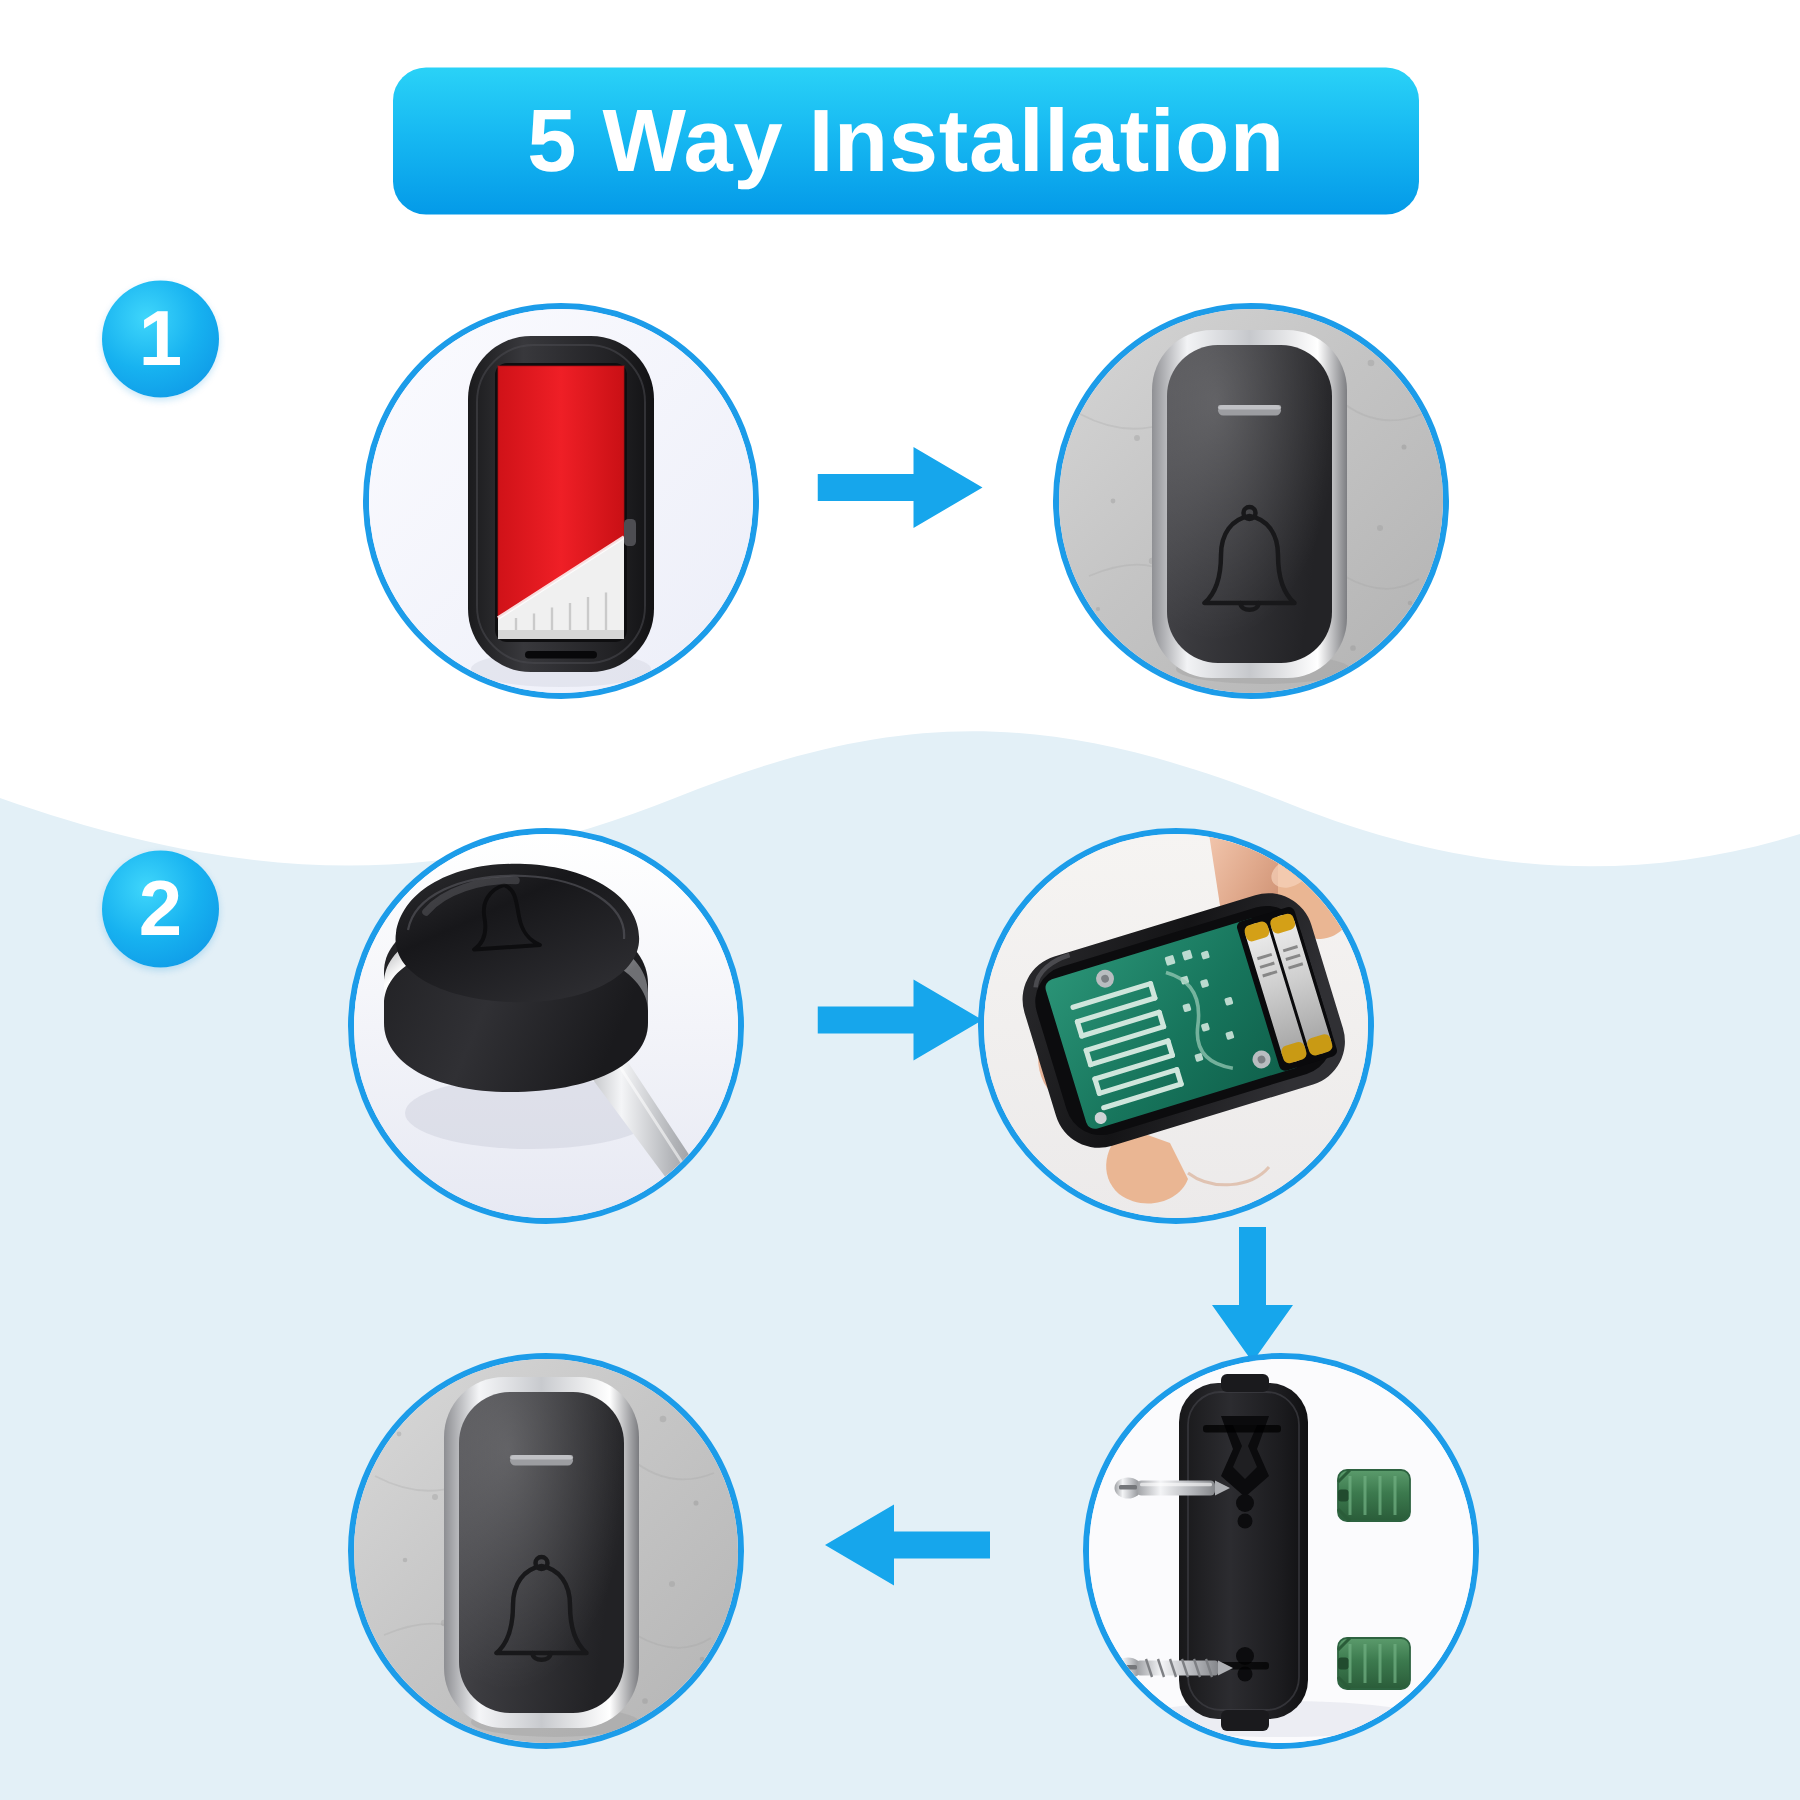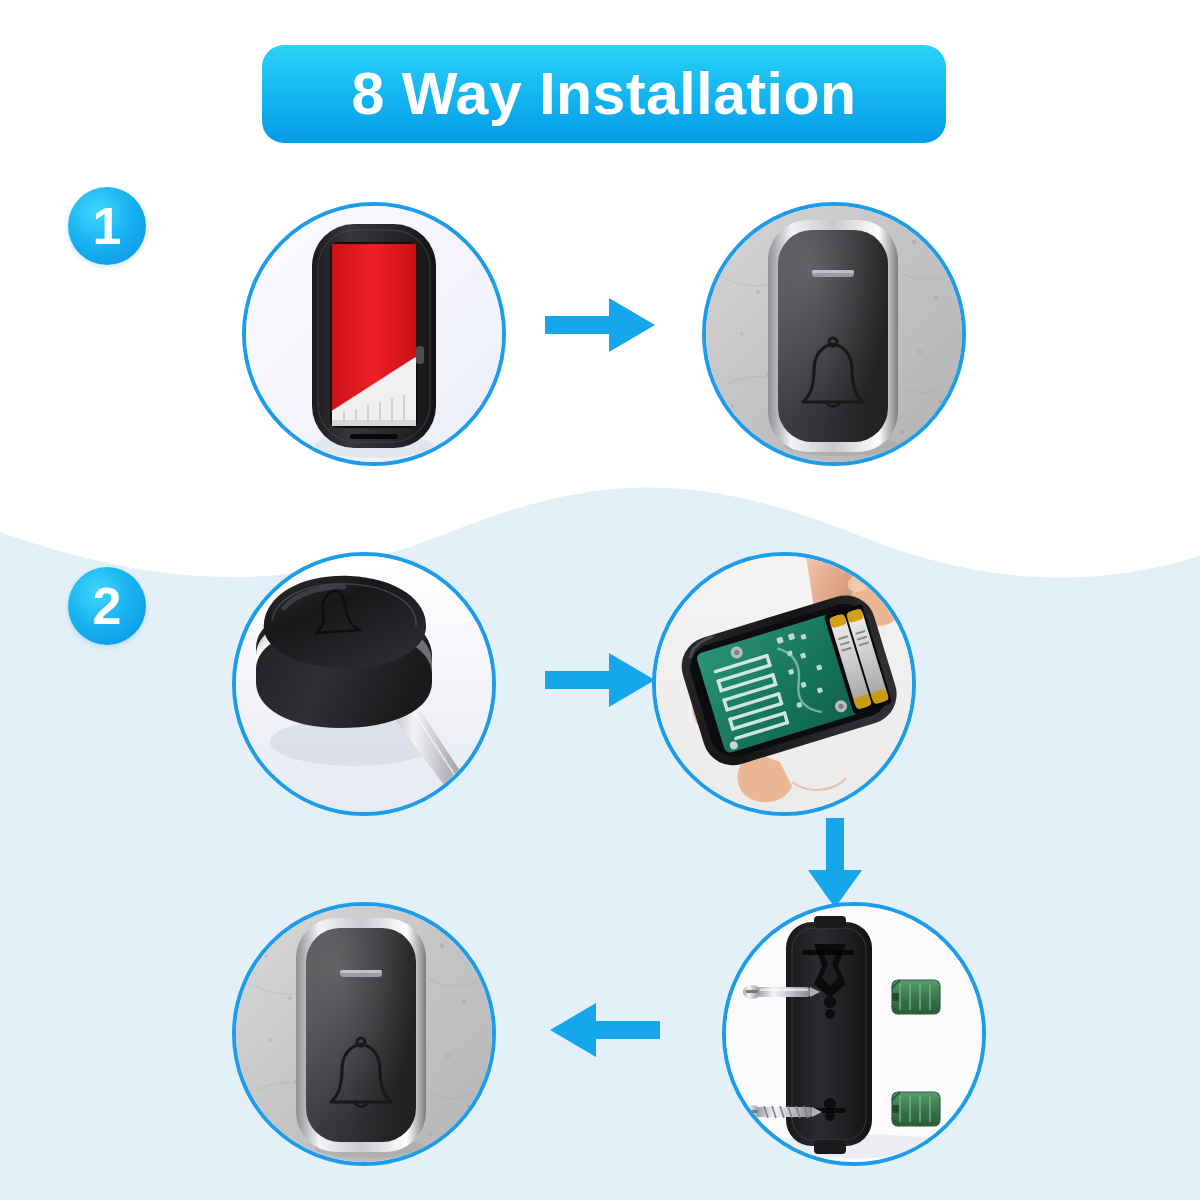--- a/index.html
+++ b/index.html
@@ -61,21 +61,21 @@
 <div id="stage">
 
   <div class="bg-top"></div>
   <div class="bg-wave">
     <svg viewBox="0 0 1200 760" preserveAspectRatio="none">
       <path d="M0,92 C170,152 300,152 450,92 C600,32 700,32 860,96 C980,144 1090,150 1200,116 L1200,760 L0,760 Z" fill="#e3f0f7"></path>
     </svg>
   </div>
 
   <div class="banner">
-    <span class="banner-text">8 Way Installation</span>
+    <span class="banner-text">5 Way Installation</span>
   </div>
 
   <div class="badge" id="badge1">
     <span class="badge-num">1</span>
   </div>
 
   <div class="circle" style="left:242px;top:202px;width:256px;height:256px;">
     <div class="photo">
       <svg viewBox="0 0 256 256">
         <defs>

